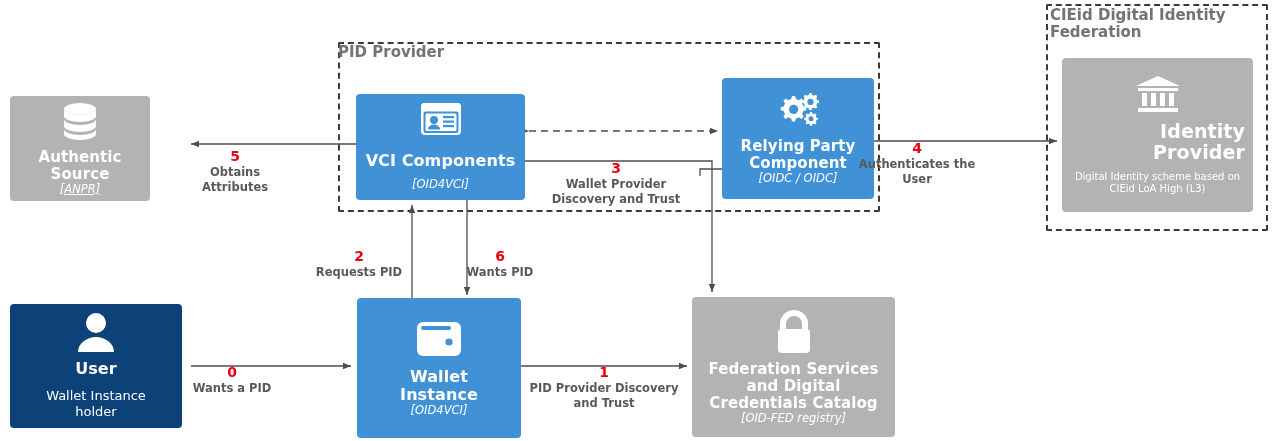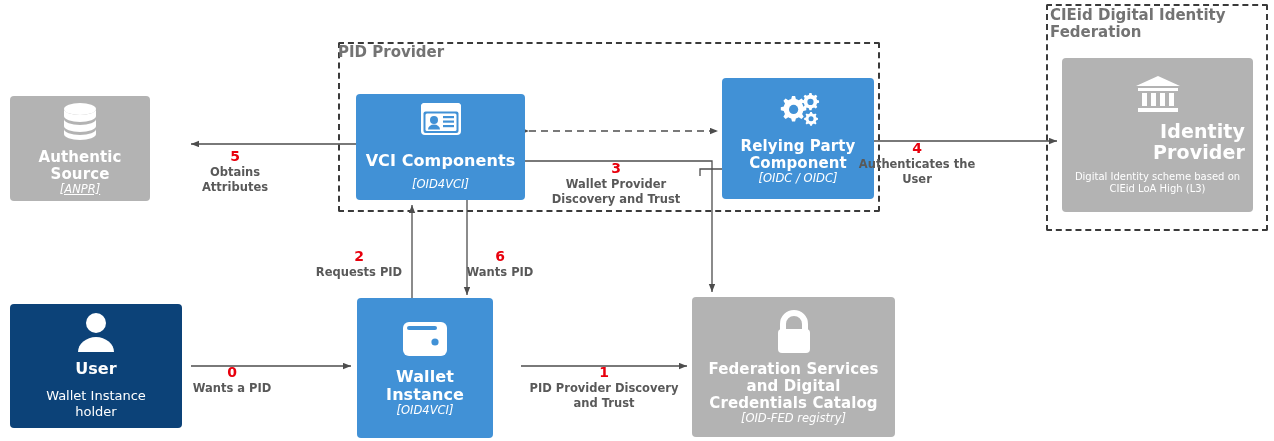--- a/index.html
+++ b/index.html
@@ -160,21 +160,21 @@
     <span class="icon">
       <svg width="42" height="40" viewBox="0 0 42 40" xmlns="http://www.w3.org/2000/svg">
         <circle cx="21" cy="11" r="10" fill="#fff"></circle>
         <path d="M3,40 a18,15 0 0 1 36,0 z" fill="#fff"></path>
       </svg>
     </span>
     <span class="ttl" style="font-size:16px;margin-bottom:10px;">User</span>
     <span class="plain" style="font-size:13px;">Wallet Instance holder</span>
   </div>
 
-  <div class="node blue" style="left:357px;top:298px;width:136px;height:140px;padding:4px 18px;align-items:center;">
+  <div class="node blue" style="left:357px;top:298px;width:164px;height:140px;padding:4px 18px;align-items:center;">
     <span class="icon">
       <svg width="48" height="42" viewBox="0 0 48 42" xmlns="http://www.w3.org/2000/svg">
         <rect x="2" y="4" width="44" height="34" rx="6" fill="#fff"></rect>
         <rect x="6" y="8" width="30" height="4" rx="2" fill="#4191d6"></rect>
         <circle cx="34" cy="24" r="3.6" fill="#4191d6"></circle>
       </svg>
     </span>
     <span class="ttl" style="font-size:16px;">Wallet Instance</span>
     <span class="sub" style="font-size:11.5px;">[OID4VCI]</span>
   </div>

